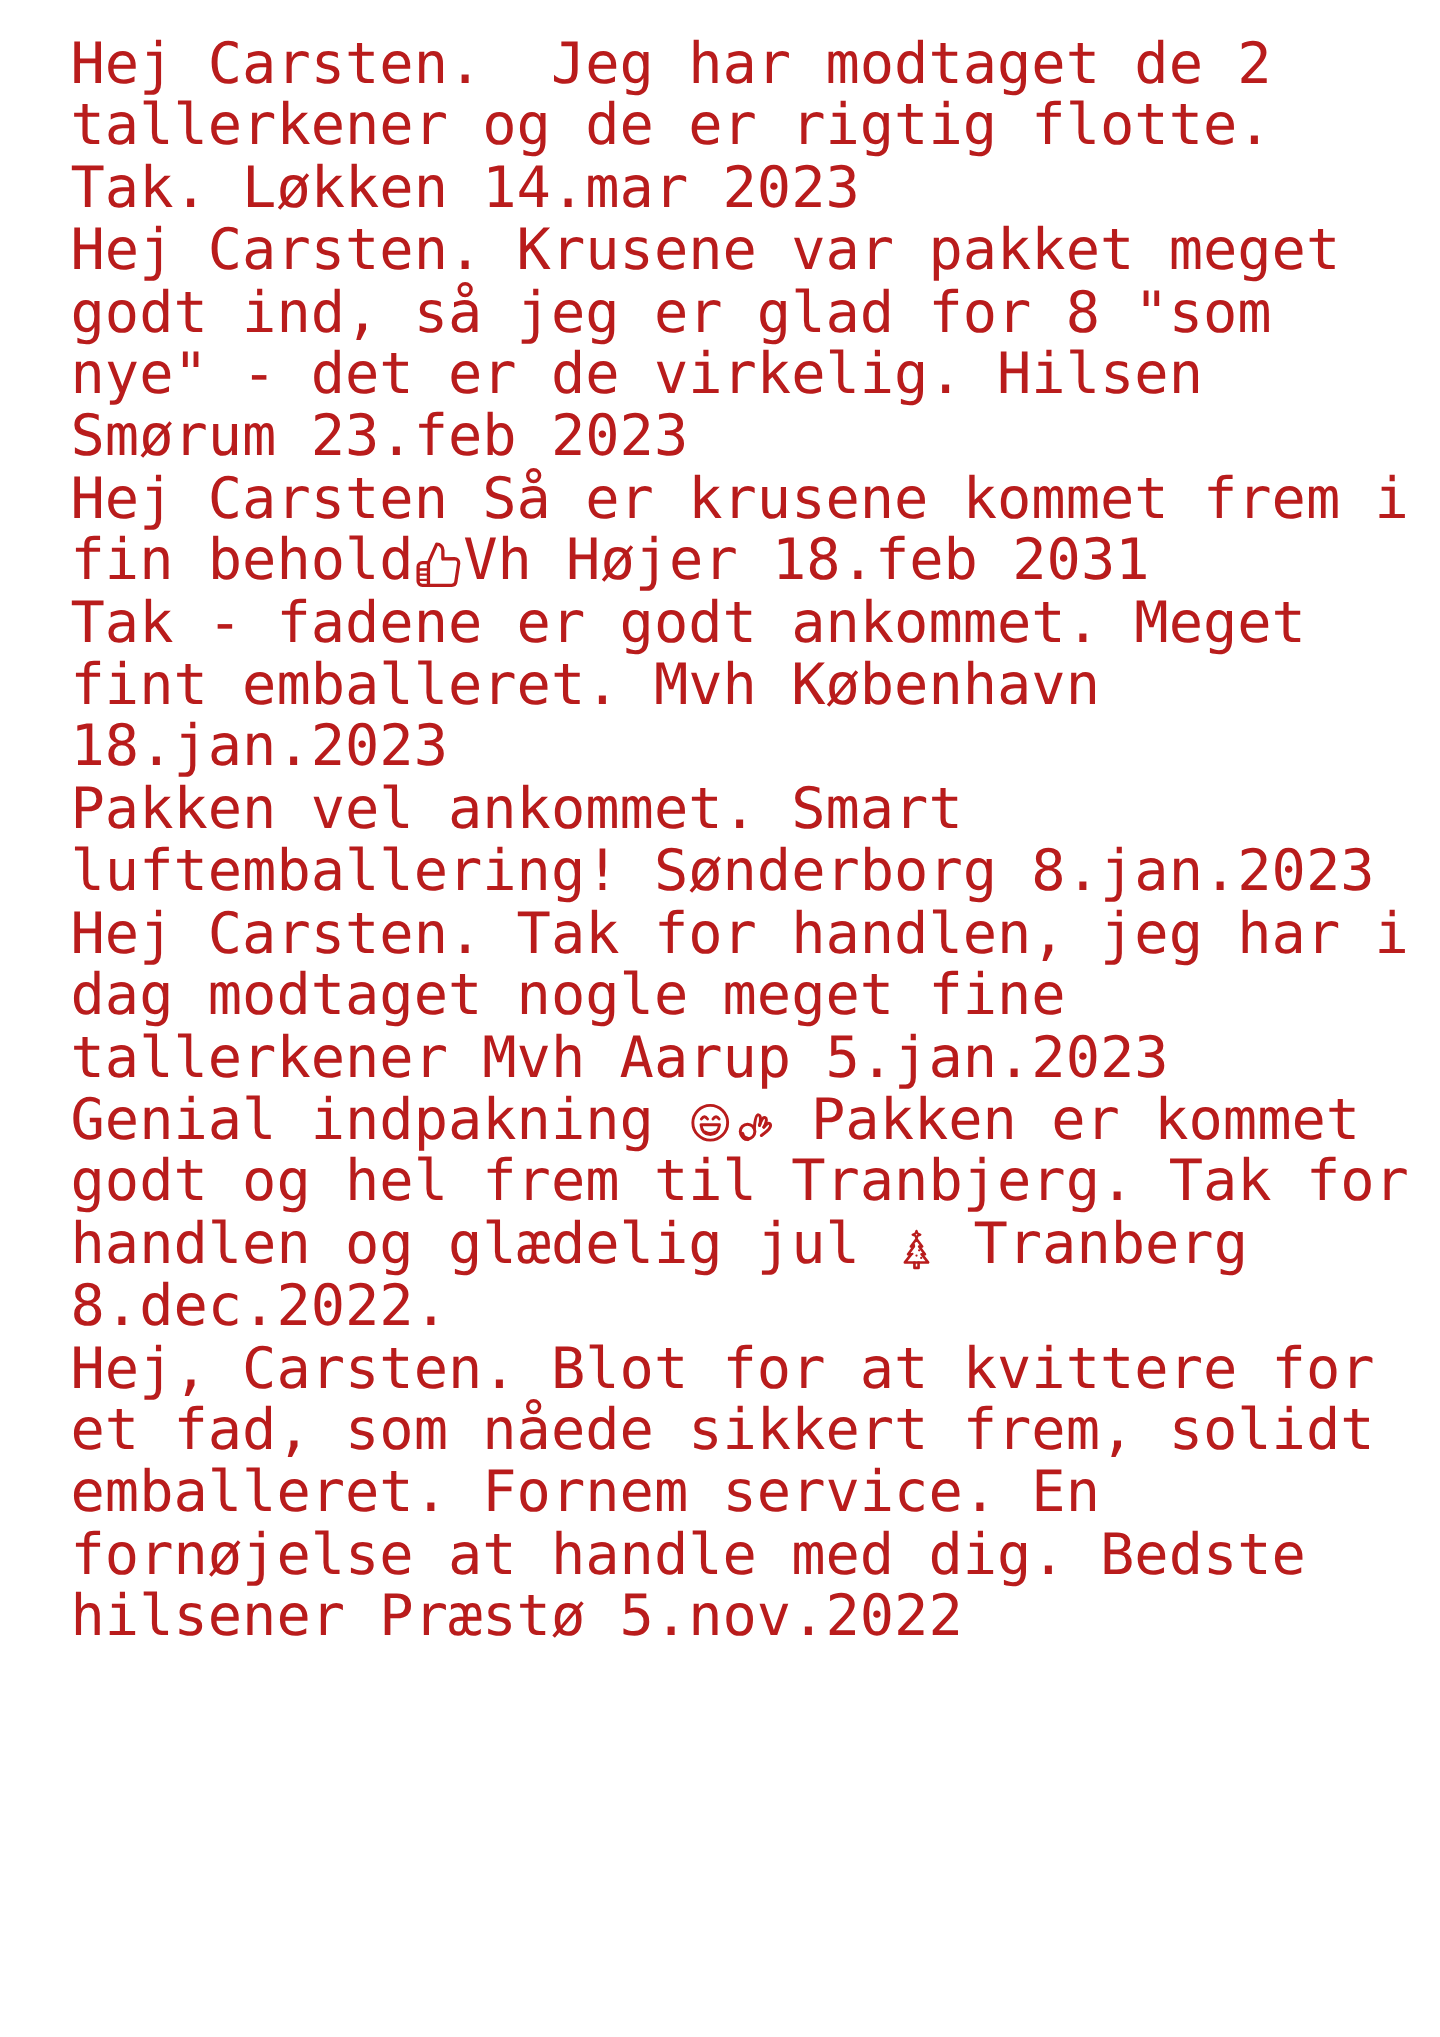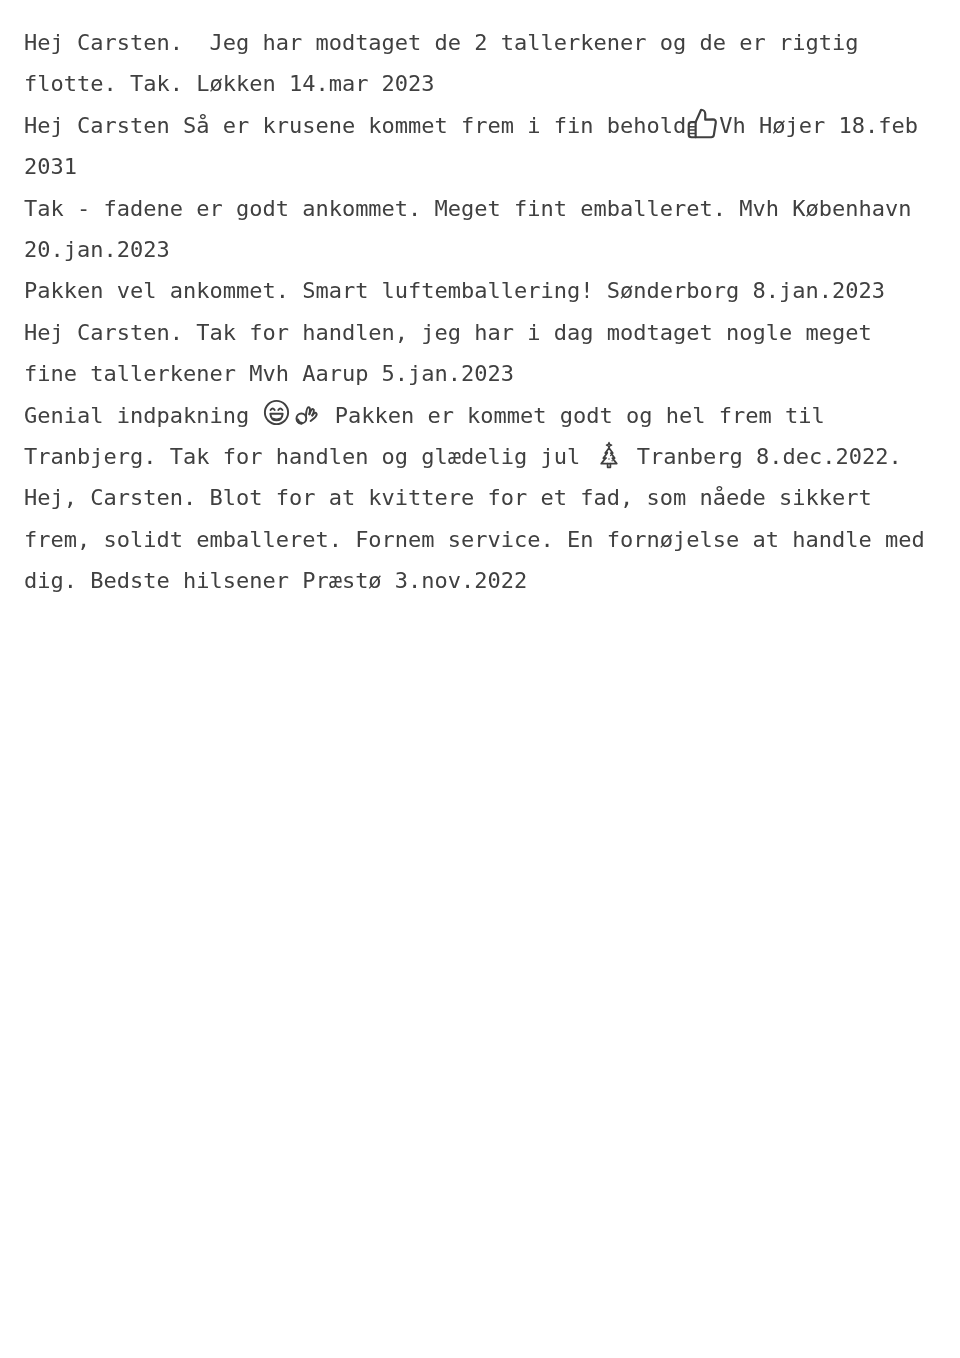--- a/index.html
+++ b/index.html
@@ -10,23 +10,24 @@
   body {
     width: 960px;
     height: 1358px;
     overflow: hidden;
   }
   .doc {
     box-sizing: content-box;
     padding: 22px 0 0 24px;
     width: 906px;
     font-family: "DejaVu Sans Mono", monospace;
-    font-size: 22px;
+    font-size: 38px;
     line-height: 41.4px;
-    color: #404040;
+    color: #b91c1c;
+    margin-left: 23px;
   }
   p.review {
     margin: 0;
     white-space: pre-wrap;
     word-spacing: 0;
   }
   .emoji {
     display: inline-block;
     stroke: currentColor;
     fill: none;
@@ -39,28 +40,29 @@
   .emoji.okhand { width: 30px; height: 30px; vertical-align: -5px; }
   .emoji.tree   { width: 30px; height: 30px; vertical-align: -6px; }
 </style>
 </head>
 <body>
 
 <main class="doc">
 
   <p class="review">Hej Carsten.  Jeg har modtaget de 2 tallerkener og de er rigtig flotte. Tak. Løkken 14.mar 2023</p>
 
+  <p class="review">Hej Carsten. Krusene var pakket meget godt ind, så jeg er glad for 8 "som nye" - det er de virkelig. Hilsen Smørum 23.feb 2023</p>
 
   <p class="review"><span>Hej Carsten Så er krusene kommet frem i fin behold</span><svg class="emoji thumb" viewBox="0 0 24 24" aria-hidden="true">
         <path d="M14 9.2V5a3 3 0 0 0-3-3L7 11v11h11.28a2 2 0 0 0 2-1.7l1.38-9a2 2 0 0 0-2-2.3z"></path>
         <path d="M7 22H4a2 2 0 0 1-2-2v-7a2 2 0 0 1 2-2h3"></path>
         <path d="M2.7 14.3h3.4M2.7 16.8h3.4M2.7 19.3h3.4" stroke-width="1.1"></path>
       </svg><span>Vh Højer 18.feb 2031</span></p>
 
-  <p class="review">Tak - fadene er godt ankommet. Meget fint emballeret. Mvh København 20.jan.2023</p>
+  <p class="review">Tak - fadene er godt ankommet. Meget fint emballeret. Mvh København 18.jan.2023</p>
 
   <p class="review">Pakken vel ankommet. Smart luftemballering! Sønderborg 8.jan.2023</p>
 
   <p class="review">Hej Carsten. Tak for handlen, jeg har i dag modtaget nogle meget fine tallerkener Mvh Aarup 5.jan.2023</p>
 
   <p class="review"><span>Genial indpakning </span><svg class="emoji grin" viewBox="0 0 24 24" aria-hidden="true">
         <circle cx="12" cy="12" r="9.6"></circle>
         <path d="M7.1 9.9q1.7-2.5 3.4 0M13.5 9.9q1.7-2.5 3.4 0"></path>
         <path d="M6.9 13.1h10.2c-.4 3.5-2.4 5.4-5.1 5.4s-4.7-1.9-5.1-5.4z"></path>
         <path d="M9.3 16.9c1.7.9 3.7.9 5.4 0" stroke-width="1.1"></path>
@@ -77,16 +79,16 @@
         <g fill="currentColor" stroke="none">
           <circle cx="10.7" cy="9.7" r=".6"></circle>
           <circle cx="13.4" cy="12.4" r=".6"></circle>
           <circle cx="9.8" cy="14.3" r=".6"></circle>
           <circle cx="14.5" cy="16.5" r=".6"></circle>
           <circle cx="12" cy="15.2" r=".6"></circle>
         </g>
       </svg><span> Tranberg 8.dec.2022.</span></p>
 
 
-  <p class="review">Hej, Carsten. Blot for at kvittere for et fad, som nåede sikkert frem, solidt emballeret. Fornem service. En fornøjelse at handle med dig. Bedste hilsener Præstø 3.nov.2022</p>
+  <p class="review">Hej, Carsten. Blot for at kvittere for et fad, som nåede sikkert frem, solidt emballeret. Fornem service. En fornøjelse at handle med dig. Bedste hilsener Præstø 5.nov.2022</p>
 
 
 </main>
 
 </body></html>

